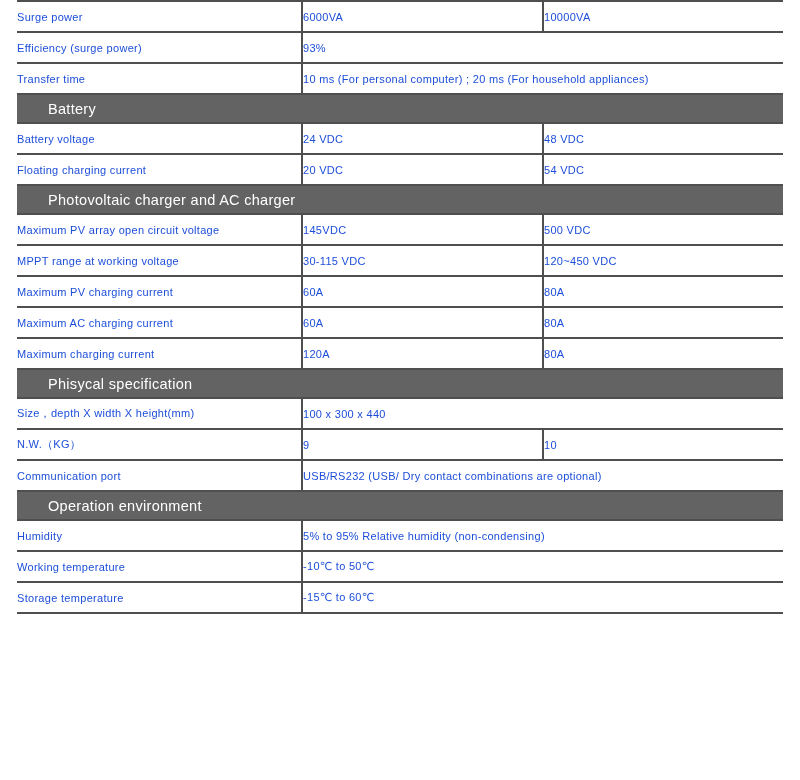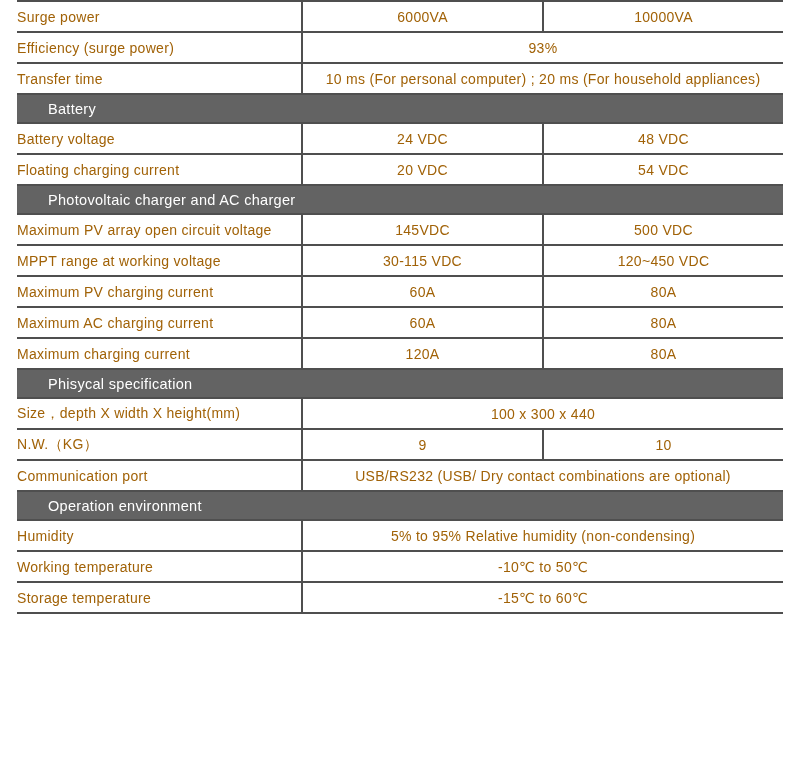--- a/index.html
+++ b/index.html
@@ -18,41 +18,41 @@
     left: 17px;
     top: 0;
     width: 766px;
   }
   table.spec {
     width: 766px;
     border-collapse: collapse;
     table-layout: fixed;
   }
   table.spec td {
-    font-size: 14px;
+    font-size: 11px;
     letter-spacing: 0.3px;
-    color: #a16207;
+    color: #1d4ed8;
     background: #ffffff;
     padding: 0;
     overflow: hidden;
     white-space: nowrap;
   }
   tr.data-row td {
     height: 29px;
     border-top: 2px solid #4f4f4f;
     border-bottom: 2px solid #4f4f4f;
     vertical-align: middle;
   }
   td.label-cell {
     text-align: left;
     padding-left: 15px;
     border-right: 2px solid #4f4f4f;
   }
   td.value-cell {
-    text-align: center;
+    text-align: left;
   }
   td.value-cell + td.value-cell {
     border-left: 2px solid #4f4f4f;
     margin-left: 36px;
   }
   tr.section-row td {
     height: 27px;
     background: #636363;
     color: #ffffff;
     font-size: 14.5px;

